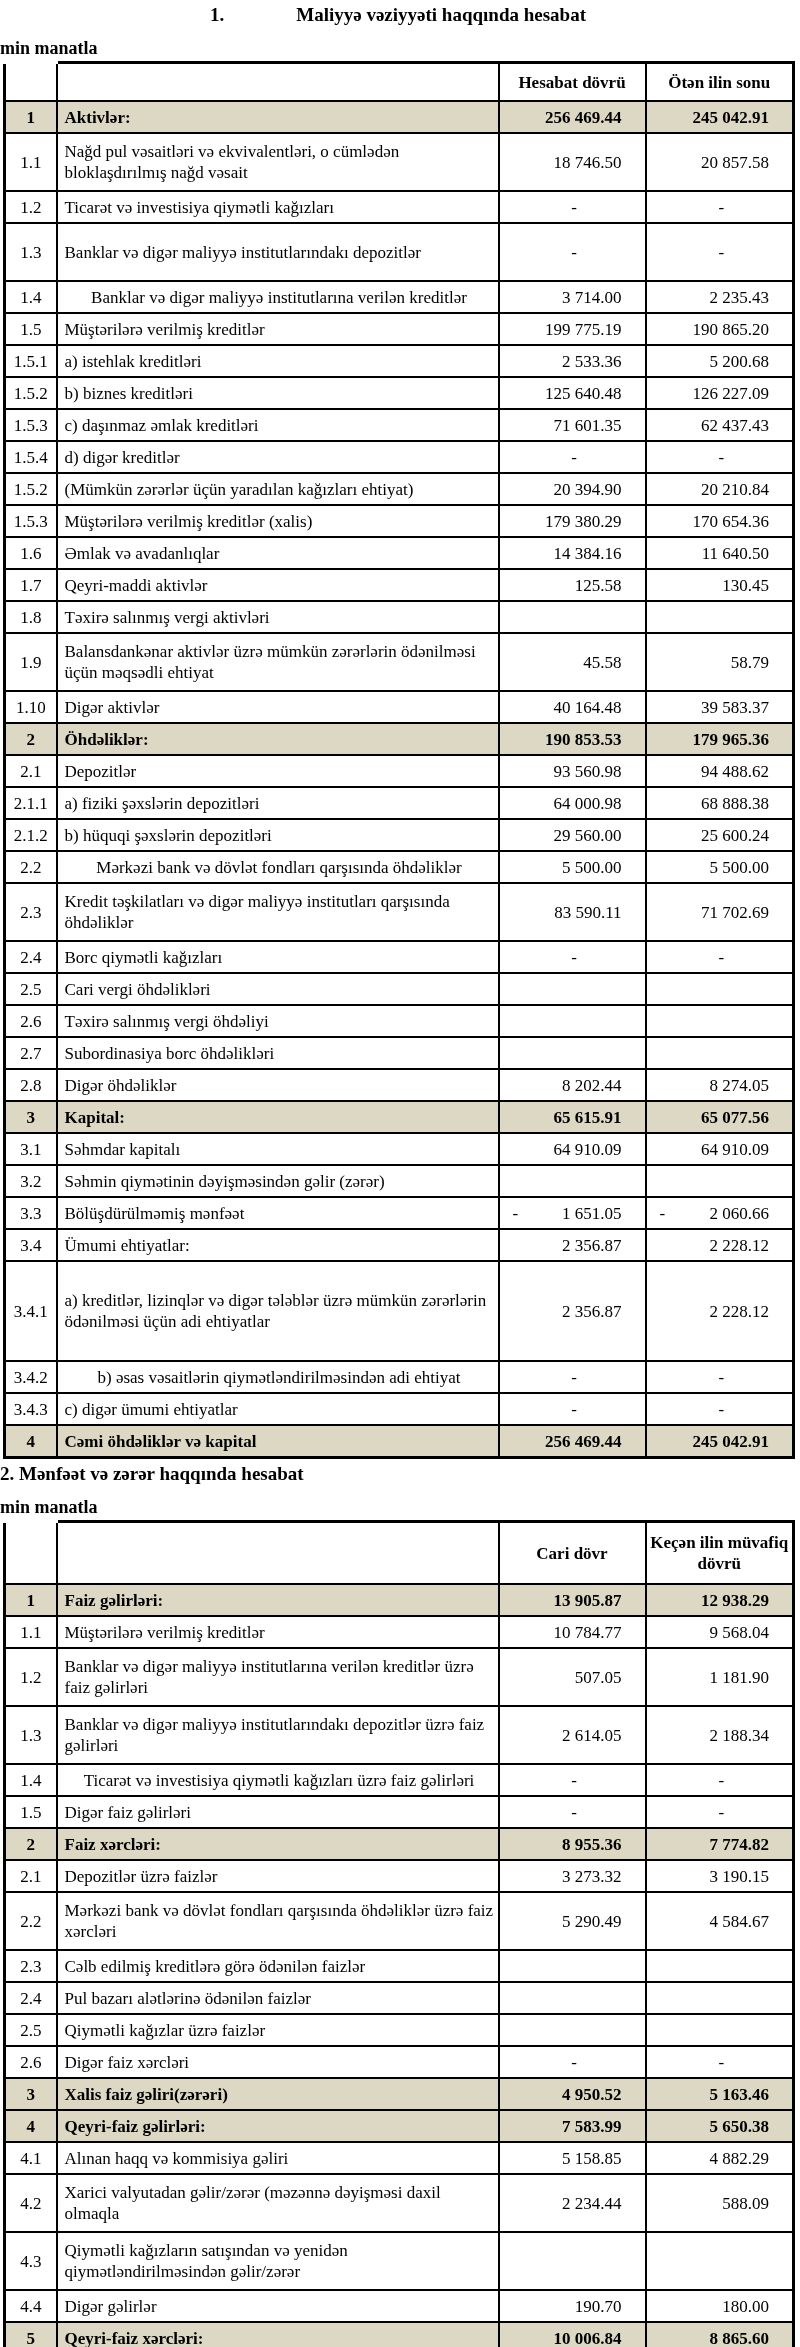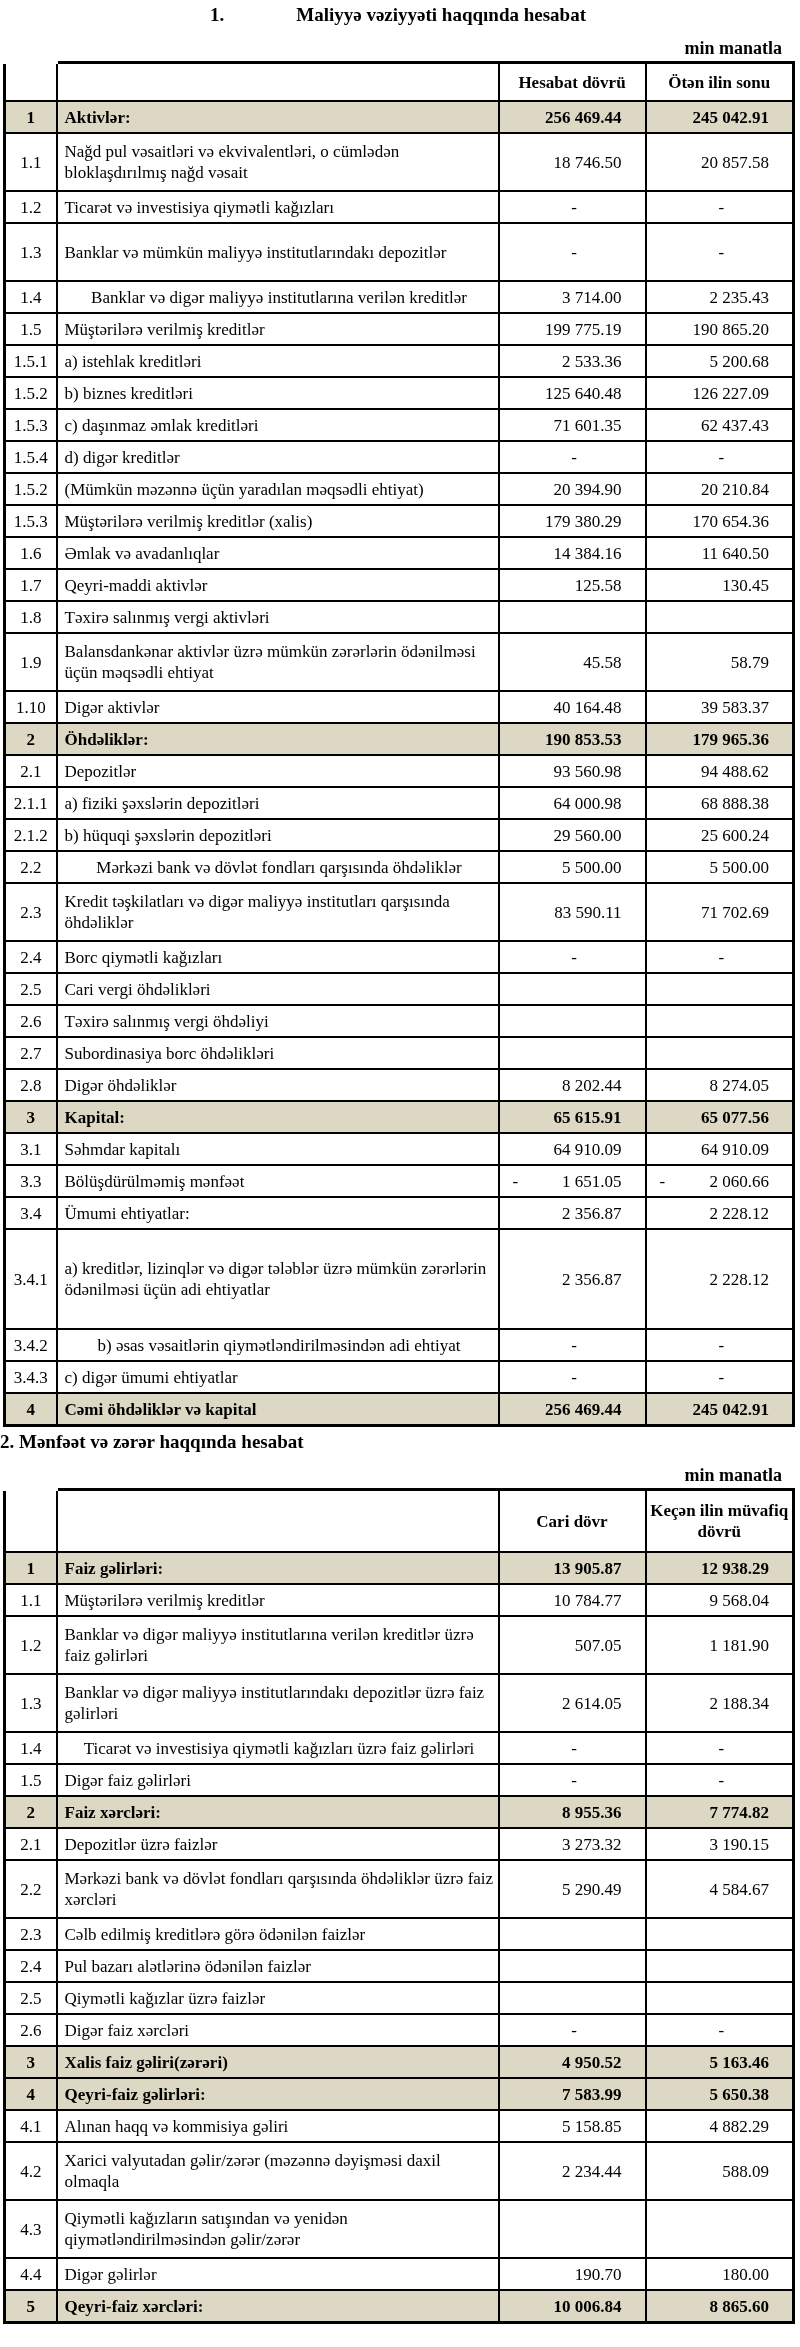--- a/index.html
+++ b/index.html
@@ -8,21 +8,21 @@
     width:800px;height:2347px;
     background:#ffffff;
     font-family:"Liberation Serif","DejaVu Serif",serif;
     color:#000;
     overflow:hidden;
   }
   .title{font-size:19px;font-weight:bold;height:22px;line-height:22px;}
   .t1{padding-left:210px;margin-top:4px;}
   .t1 .title-gap{margin-left:72px;}
   .t2{margin-top:4px;}
-  .unit{font-size:18px;font-weight:bold;text-align:right;padding-right:18px;margin-top:12px;margin-bottom:2px;height:21px;line-height:21px;}
+  .unit{font-size:18px;font-weight:bold;text-align:left;padding-right:18px;margin-top:12px;margin-bottom:2px;height:21px;line-height:21px;}
   .tblwrap{position:relative;margin-left:3px;width:789px;}
   table.fin{border-collapse:collapse;table-layout:fixed;width:789px;}
   table.fin{border:3px solid #000;}
   table.fin td{border:2px solid #000;vertical-align:middle;font-size:17px;line-height:21px;overflow:hidden;}
   col.c-num{width:52px;}
   col.c-lab{width:442px;}
   col.c-v1{width:147px;}
   col.c-v2{width:148px;}
   .rs td{height:26px;}
   .rd td{height:52px;}
@@ -80,21 +80,21 @@
             <td class="val">20 857.58</td>
           </tr>
           <tr class="rs">
             <td class="num">1.2</td>
             <td class="lab">Ticarət və investisiya qiymətli kağızları</td>
             <td class="val dash">-</td>
             <td class="val dash">-</td>
           </tr>
           <tr class="rd">
             <td class="num">1.3</td>
-            <td class="lab">Banklar və mümkün maliyyə institutlarındakı depozitlər</td>
+            <td class="lab">Banklar və digər maliyyə institutlarındakı depozitlər</td>
             <td class="val dash">-</td>
             <td class="val dash">-</td>
           </tr>
           <tr class="rs">
             <td class="num">1.4</td>
             <td class="lab clip">Banklar və digər maliyyə institutlarına verilən kreditlər</td>
             <td class="val">3 714.00</td>
             <td class="val">2 235.43</td>
           </tr>
           <tr class="rs">
@@ -122,21 +122,21 @@
             <td class="val">62 437.43</td>
           </tr>
           <tr class="rs">
             <td class="num">1.5.4</td>
             <td class="lab">d) digər kreditlər</td>
             <td class="val dash">-</td>
             <td class="val dash">-</td>
           </tr>
           <tr class="rs">
             <td class="num">1.5.2</td>
-            <td class="lab">(Mümkün məzənnə üçün yaradılan məqsədli ehtiyat)</td>
+            <td class="lab">(Mümkün zərərlər üçün yaradılan kağızları ehtiyat)</td>
             <td class="val">20 394.90</td>
             <td class="val">20 210.84</td>
           </tr>
           <tr class="rs">
             <td class="num">1.5.3</td>
             <td class="lab">Müştərilərə verilmiş kreditlər (xalis)</td>
             <td class="val">179 380.29</td>
             <td class="val">170 654.36</td>
           </tr>
           <tr class="rs">
@@ -239,20 +239,26 @@
             <td class="num">3</td>
             <td class="lab">Kapital:</td>
             <td class="val">65 615.91</td>
             <td class="val">65 077.56</td>
           </tr>
           <tr class="rs">
             <td class="num">3.1</td>
             <td class="lab">Səhmdar kapitalı</td>
             <td class="val">64 910.09</td>
             <td class="val">64 910.09</td>
+          </tr>
+          <tr class="rs">
+            <td class="num">3.2</td>
+            <td class="lab">Səhmin qiymətinin dəyişməsindən gəlir (zərər)</td>
+            <td class="val"></td>
+            <td class="val"></td>
           </tr>
           <tr class="rs">
             <td class="num">3.3</td>
             <td class="lab">Bölüşdürülməmiş mənfəət</td>
             <td class="val neg"><span class="minus">-</span><span class="amt">1 651.05</span></td>
             <td class="val neg"><span class="minus">-</span><span class="amt">2 060.66</span></td>
           </tr>
           <tr class="rs">
             <td class="num">3.4</td>
             <td class="lab">Ümumi ehtiyatlar:</td>

